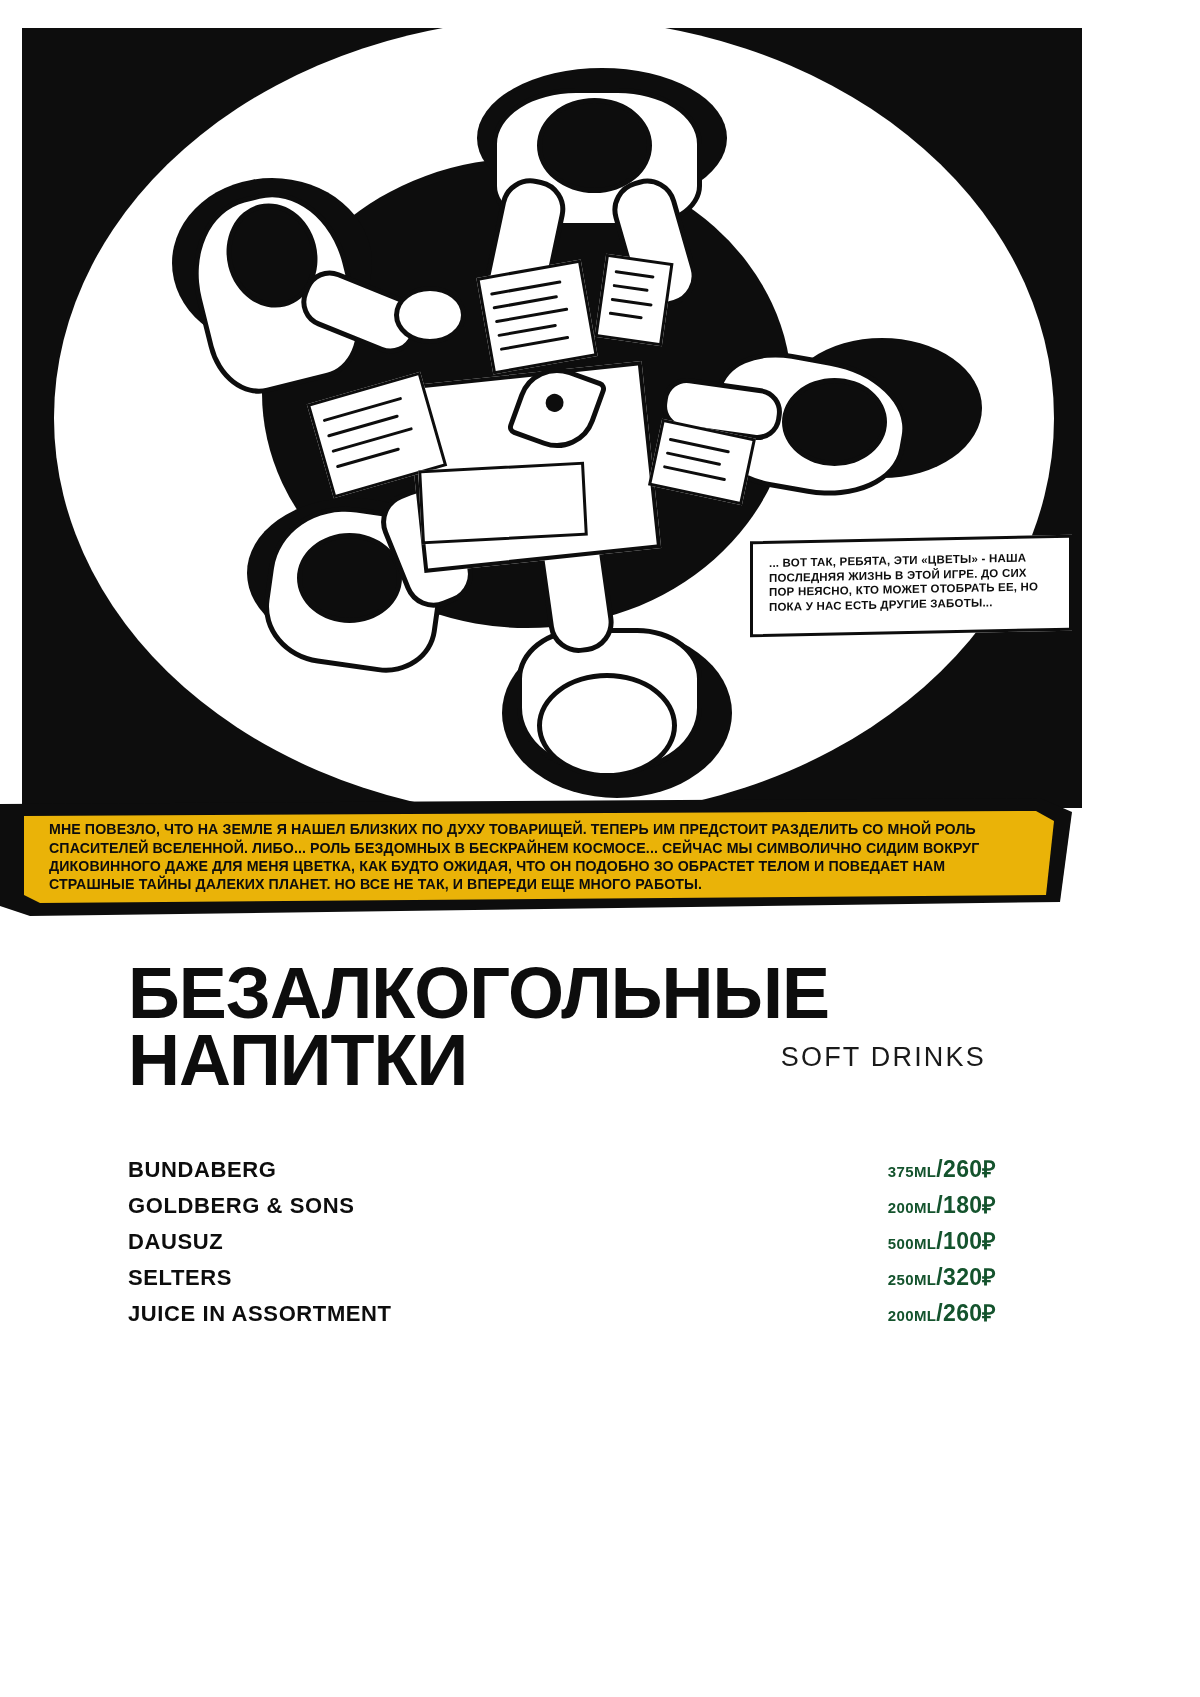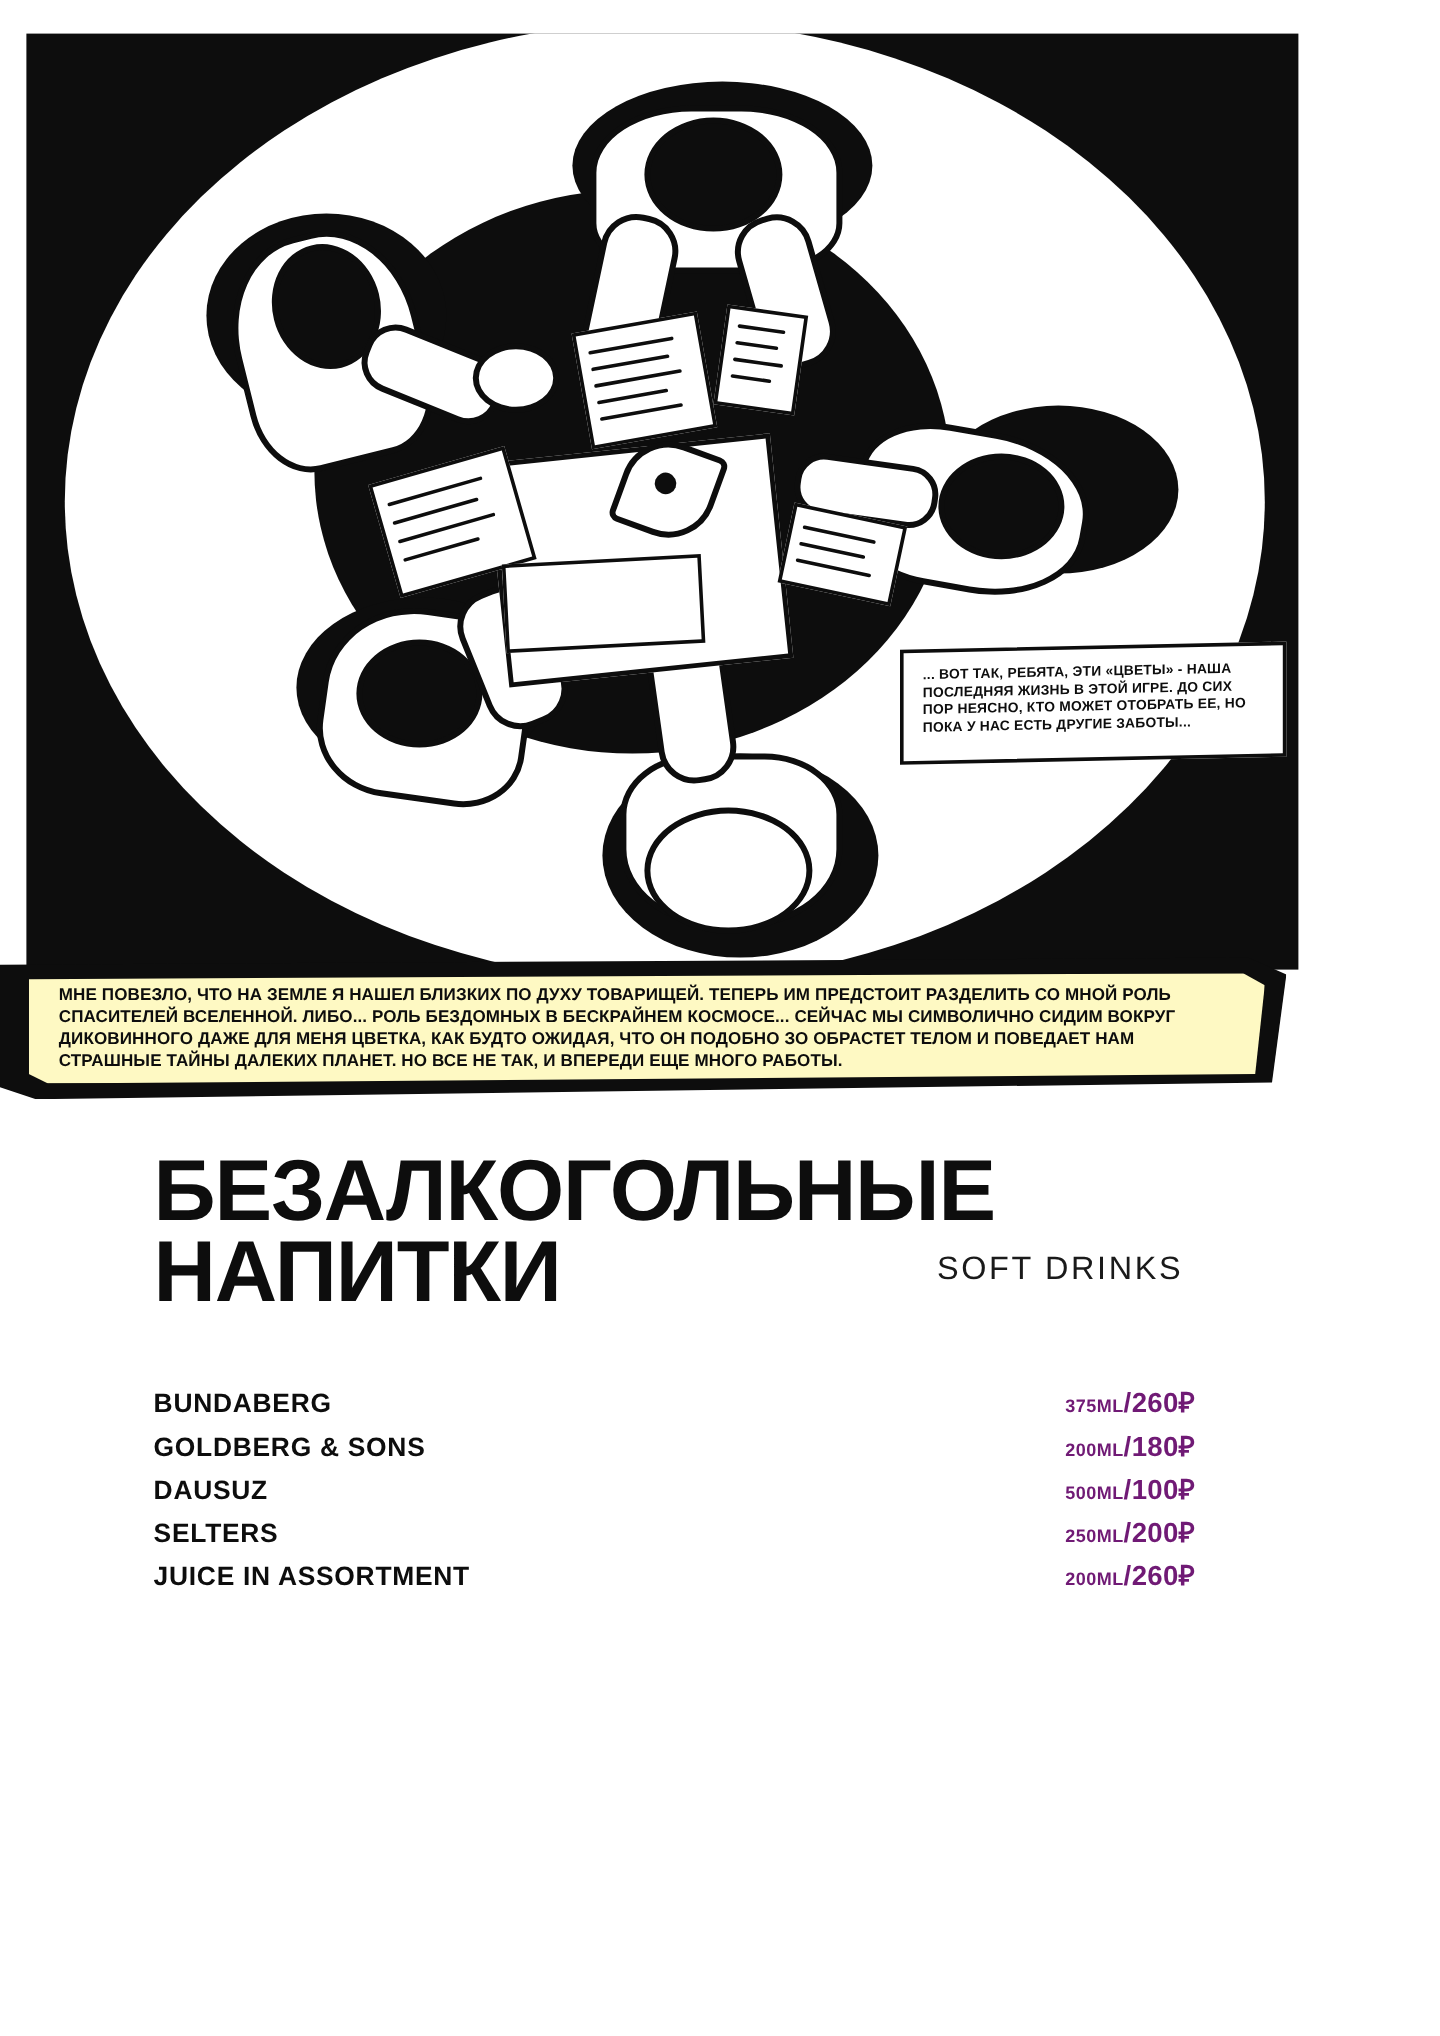--- a/index.html
+++ b/index.html
@@ -144,21 +144,21 @@
     height: 118px;
     background: #0d0d0d;
     clip-path: polygon(0 6px, 1040px 0, 1072px 14px, 1060px 104px, 30px 118px, 0 108px);
   }
   .narration .band-white {
     position: absolute;
     left: 24px;
     top: 13px;
     width: 1030px;
     height: 92px;
-    background: #fef9c3;
+    background: #eab308;
     clip-path: polygon(0 5px, 1012px 0, 1030px 10px, 1022px 84px, 16px 92px, 0 84px);
     display: flex;
     align-items: center;
     justify-content: center;
   }
   .narration p {
     margin: 0;
     width: 1000px;
     padding: 0 10px;
     box-sizing: border-box;
@@ -220,21 +220,21 @@
   }
   .item-name {
     font-size: 22px;
     font-weight: 700;
     letter-spacing: 0.6px;
     text-transform: uppercase;
     color: #0d0d0d;
   }
   .item-price {
     white-space: nowrap;
-    color: #701a75;
+    color: #14532d;
   }
   .vol {
     font-size: 15px;
     font-weight: 700;
     letter-spacing: 0.4px;
   }
   .price {
     font-size: 23px;
     font-weight: 800;
     letter-spacing: 0.3px;
@@ -339,21 +339,21 @@
     </li>
     <li class="menu-row">
       <span class="item-name">DAUSUZ</span>
       <span class="item-price">
         <span class="vol">500ML</span><span class="price">/100₽</span>
       </span>
     </li>
     <li class="menu-row">
       <span class="item-name">SELTERS</span>
       <span class="item-price">
-        <span class="vol">250ML</span><span class="price">/200₽</span>
+        <span class="vol">250ML</span><span class="price">/320₽</span>
       </span>
     </li>
     <li class="menu-row">
       <span class="item-name">JUICE IN ASSORTMENT</span>
       <span class="item-price">
         <span class="vol">200ML</span><span class="price">/260₽</span>
       </span>
     </li>
   </ul>
 </div>

